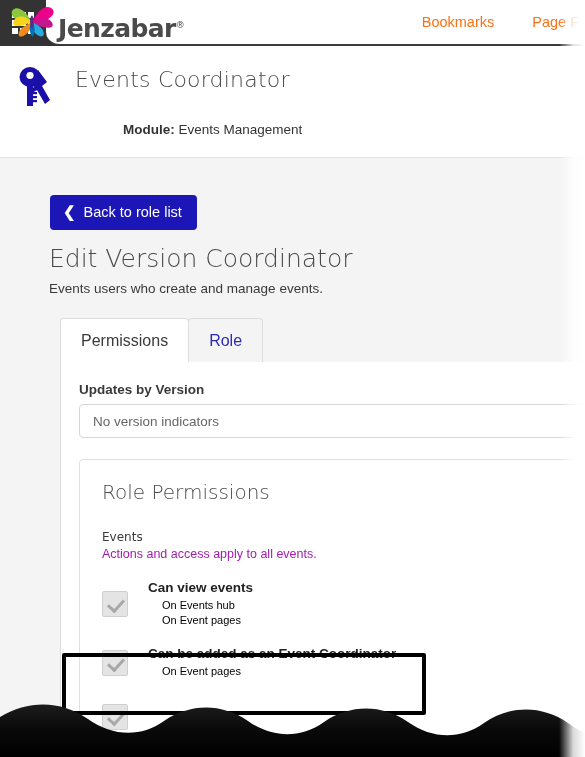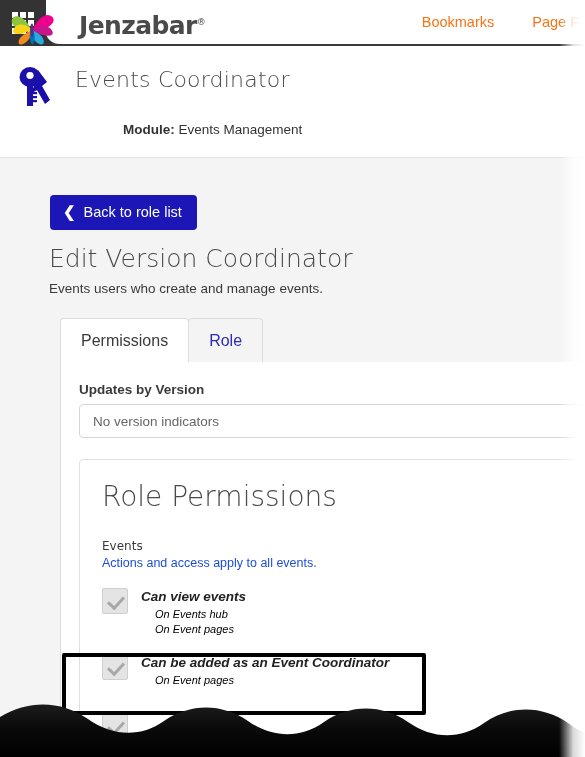--- a/index.html
+++ b/index.html
@@ -48,23 +48,22 @@
     width: 539px; height: 46px;
     background: #ffffff;
     border-bottom-left-radius: 14px;
     border-bottom: 2px solid #3b3b3b;
   }
 
   
   .logo-wrap {
     position: absolute;
     left: 10px; top: 4px;
-    display: flex; align-items: flex-start; gap: 23px;
+    display: flex; align-items: flex-end; gap: 2px;
     cursor: pointer;
-    margin-top: 8px;
   }
   .butterfly { width: 46px; height: 36px; display: block; }
   .wordmark {
     font-family: "DejaVu Sans", sans-serif;
     font-size: 25px;
     font-weight: 700;
     color: #4a4a4a;
     letter-spacing: -0.6px;
     line-height: 1;
     position: relative;
@@ -243,45 +242,44 @@
   .perm-card {
     margin-top: 21px;
     width: 520px;
     border: 1px solid #e0e0e0;
     border-radius: 4px;
     background: #ffffff;
     padding: 20px 22px 14px 22px;
   }
   .perm-card h2 {
     font-family: "DejaVu Sans", sans-serif;
-    font-size: 28px;
+    font-size: 20px;
     font-weight: 300;
     color: #4a4a4a;
     margin: 0 0 26px 0;
   }
   .group-title {
     font-family: "DejaVu Sans", sans-serif;
     font-size: 12px;
     font-weight: 400;
     color: #3a3a3a;
     margin: 0 0 3px 0;
   }
   .group-note {
     font-size: 12.5px;
-    color: #1d4ed8;
+    color: #a21caf;
     margin: 0 0 12px 0;
   }
 
   .perm-row {
     display: flex;
-    align-items: flex-start;
-    gap: 13px;
+    align-items: center;
+    gap: 20px;
     padding: 4px 0 2px 0;
     position: relative;
-    font-style: italic;
   }
   .cbox {
     width: 26px; height: 26px;
     border: 1px solid #cfcfcf;
     background: #e4e4e4;
     border-radius: 2px;
     flex: 0 0 auto;
     position: relative;
     margin-top: 2px;
   }

